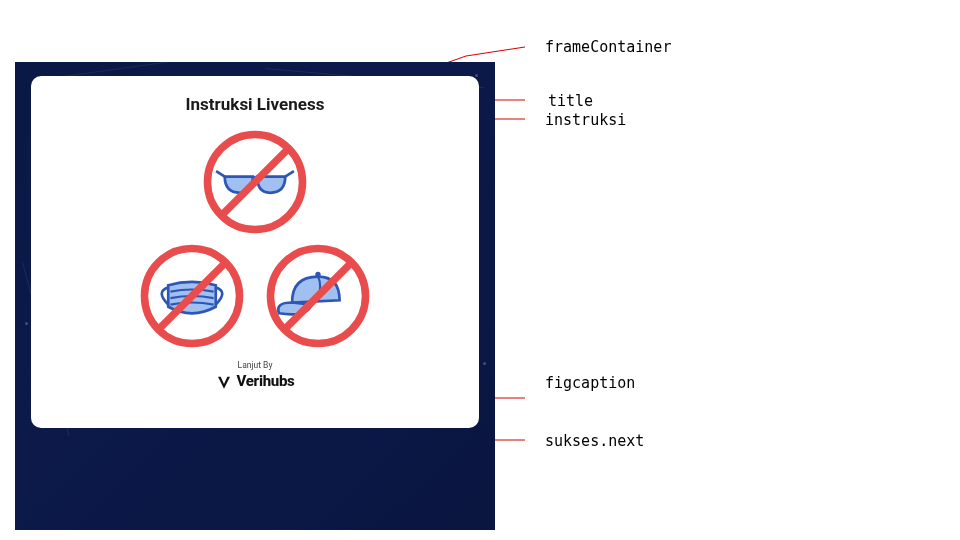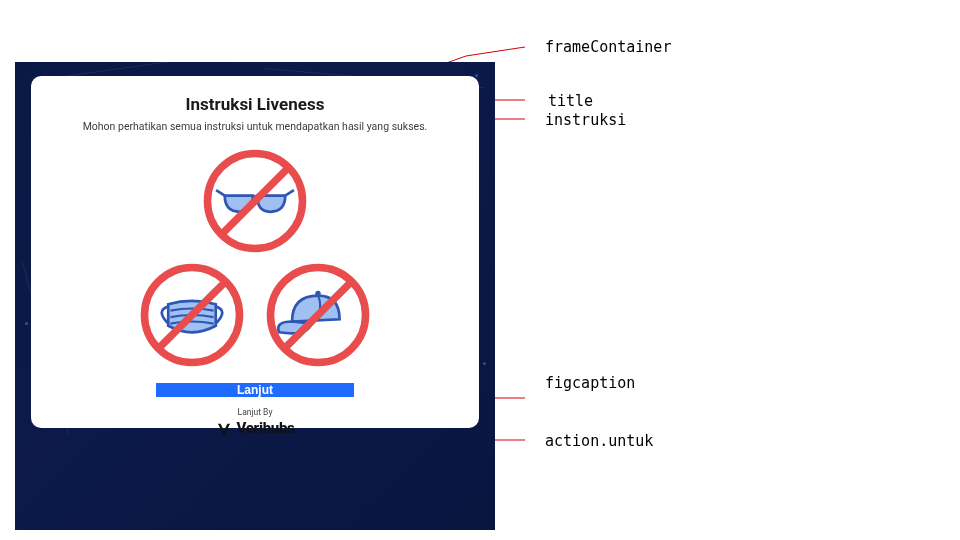--- a/index.html
+++ b/index.html
@@ -163,37 +163,36 @@
 
     <line x1="525" y1="398" x2="338" y2="398" stroke="#d40000" stroke-width="1" marker-end="url(#arrowhead)"></line>
 
     <line x1="525" y1="440" x2="362" y2="440" stroke="#d40000" stroke-width="1" marker-end="url(#arrowhead)"></line>
   </svg>
 
   <div class="annot" style="left:545px; top:38px;">frameContainer</div>
   <div class="annot" style="left:532px; top:92px;margin-left:16px;">title</div>
   <div class="annot" style="left:545px; top:111px;">instruksi</div>
   <div class="annot" style="left:545px; top:374px;">figcaption</div>
-  <div class="annot" style="left:545px; top:432px;">action.untuk</div>
+  <div class="annot" style="left:545px; top:432px;">sukses.next</div>
 
   <div class="frame-container">
 
     <div class="netdot" style="left:20px; top:18px;"></div>
     <div class="netdot" style="left:460px; top:12px;"></div>
     <div class="netdot" style="left:455px; top:150px;"></div>
     <div class="netdot" style="left:10px; top:260px;"></div>
     <div class="netdot" style="left:468px; top:300px;"></div>
     <div class="netline" style="left:20px; top:18px; width:200px; transform:rotate(-8deg);"></div>
     <div class="netline" style="left:250px; top:6px; width:220px; transform:rotate(5deg);"></div>
     <div class="netline" style="left:455px; top:150px; width:160px; transform:rotate(100deg);"></div>
     <div class="netline" style="left:8px; top:200px; width:180px; transform:rotate(75deg);"></div>
 
     <div class="modal-card">
       <div class="title">Instruksi Liveness</div>
-      <div class="subtitle">Mohon perhatikan semua instruksi untuk mendapatkan hasil yang sukses.</div>
 
       <div class="illustration">
         <div class="icon-row-single">
           <div class="prohibit-icon">
             <svg viewBox="0 0 100 100" width="108" height="108">
               <circle cx="50" cy="50" r="44" fill="none" stroke="#e84c4c" stroke-width="7"></circle>
 
               <g>
                 <path d="M22 45 Q22 60 36 60 Q48 60 48 45 Z" fill="#9fc0f0" stroke="#2e56b5" stroke-width="2.5"></path>
                 <path d="M52 45 Q52 60 64 60 Q78 60 78 45 Z" fill="#9fc0f0" stroke="#2e56b5" stroke-width="2.5"></path>
@@ -231,21 +230,20 @@
                 <path d="M50 32 Q54 40 50 54" fill="none" stroke="#2e56b5" stroke-width="2"></path>
                 <circle cx="50" cy="30" r="2.5" fill="#2e56b5"></circle>
               </g>
               <line x1="20" y1="80" x2="80" y2="20" stroke="#e84c4c" stroke-width="7"></line>
             </svg>
           </div>
         </div>
       </div>
 
 
-      <button class="next-button">Lanjut</button>
 
       <div class="powered-by">Lanjut By</div>
       <div class="brand">
         <span class="brand-mark">
           <svg width="16" height="16" viewBox="0 0 24 24">
             <path d="M3 4 L12 22 L21 4 L17 4 L12 15 L7 4 Z" fill="#111"></path>
           </svg>
         </span>
         <span class="brand-name">Verihubs</span>
       </div>

